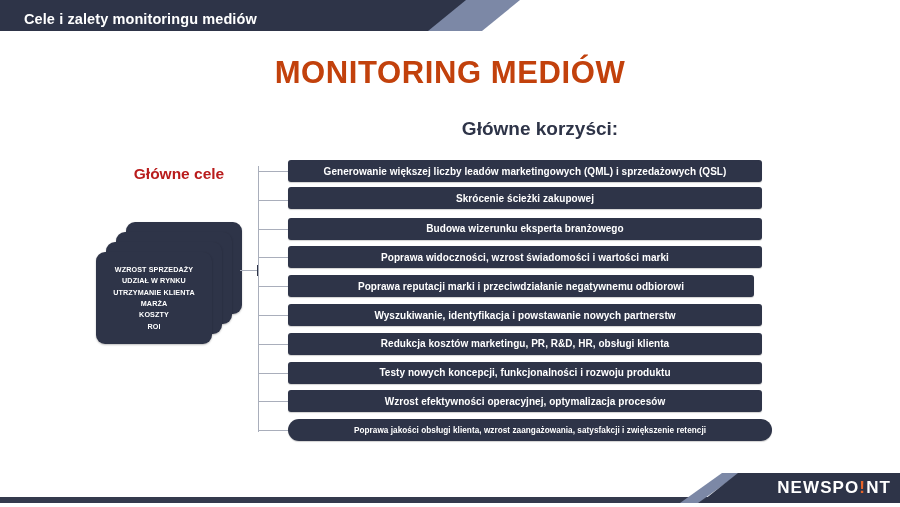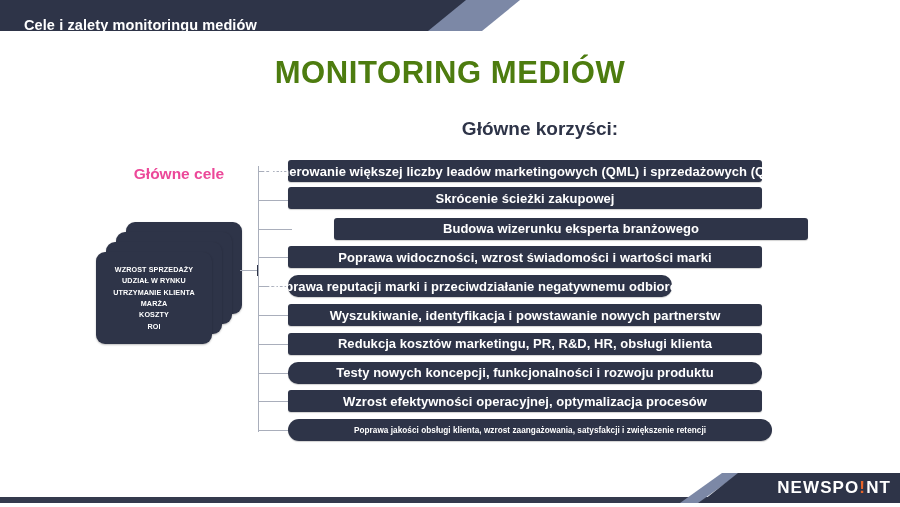--- a/index.html
+++ b/index.html
@@ -33,38 +33,38 @@
     left: 0;
     top: 0;
     width: 520px;
     height: 31px;
     background: #7c88a6;
     clip-path: polygon(466px 0, 520px 0, 482px 31px, 428px 31px);
   }
   .header-title {
     position: absolute;
     left: 24px;
-    top: 10px;
+    top: 4px;
     height: 31px;
     line-height: 31px;
     color: #ffffff;
     font-size: 14.5px;
     font-weight: bold;
     letter-spacing: 0.1px;
     white-space: nowrap;
   }
 
   
   .main-title {
     position: absolute;
     left: 0;
     top: 55px;
     width: 900px;
     text-align: center;
-    color: #4d7c0f;
+    color: #c2410c;
     font-size: 31px;
     font-weight: bold;
     letter-spacing: 0.6px;
   }
   .subtitle {
     position: absolute;
     left: 315px;
     top: 118px;
     width: 450px;
     text-align: center;
@@ -73,21 +73,21 @@
     font-weight: bold;
   }
 
   
   .goals-heading {
     position: absolute;
     left: 104px;
     top: 163px;
     width: 150px;
     text-align: center;
-    color: #ec4899;
+    color: #b91c1c;
     font-size: 15.5px;
     font-weight: bold;
     line-height: 21px;
   }
 
   
   .card-stack {
     position: absolute;
     left: 96px;
     top: 222px;
@@ -172,21 +172,21 @@
     width: 484px;
     height: 282px;
   }
   .bar {
     position: absolute;
     left: 0;
     height: 22px;
     background: #2e3448;
     border-radius: 3px;
     color: #ffffff;
-    font-size: 13px;
+    font-size: 10px;
     font-weight: bold;
     letter-spacing: 0.05px;
     display: flex;
     align-items: center;
     justify-content: center;
     text-align: center;
     box-shadow: 0 1px 1px rgba(0,0,0,0.18);
     white-space: nowrap;
     padding: 0 6px;
     box-sizing: border-box;
@@ -276,26 +276,26 @@
       <div class="conn-branch" style="top: 157px;"></div>
       <div class="conn-branch" style="top: 185.8px;"></div>
       <div class="conn-branch" style="top: 214.6px;"></div>
       <div class="conn-branch" style="top: 243.4px;"></div>
       <div class="conn-branch" style="top: 272.2px;"></div>
     </div>
 
   <div class="bars" id="bars">
       <div class="bar" style="top: 2px; width: 474px;">Generowanie większej liczby leadów marketingowych (QML) i sprzedażowych (QSL)</div>
       <div class="bar" style="top: 29px; width: 474px;">Skrócenie ścieżki zakupowej</div>
-      <div class="bar" style="top: 59.6px; width: 474px; margin-left: 46px;">Budowa wizerunku eksperta branżowego</div>
+      <div class="bar" style="top: 59.6px; width: 474px;">Budowa wizerunku eksperta branżowego</div>
       <div class="bar" style="top: 88.4px; width: 474px;">Poprawa widoczności, wzrost świadomości i wartości marki</div>
-      <div class="bar" style="top: 117.2px; width: 384px; border-radius: 10px;">Poprawa reputacji marki i przeciwdziałanie negatywnemu odbiorowi</div>
+      <div class="bar" style="top: 117.2px; width: 466px;">Poprawa reputacji marki i przeciwdziałanie negatywnemu odbiorowi</div>
       <div class="bar" style="top: 146px; width: 474px;">Wyszukiwanie, identyfikacja i powstawanie nowych partnerstw</div>
       <div class="bar" style="top: 174.8px; width: 474px;">Redukcja kosztów marketingu, PR, R&amp;D, HR, obsługi klienta</div>
-      <div class="bar" style="top: 203.6px; width: 474px; border-radius: 10px;">Testy nowych koncepcji, funkcjonalności i rozwoju produktu</div>
+      <div class="bar" style="top: 203.6px; width: 474px;">Testy nowych koncepcji, funkcjonalności i rozwoju produktu</div>
       <div class="bar" style="top: 232.4px; width: 474px;">Wzrost efektywności operacyjnej, optymalizacja procesów</div>
       <div class="bar" style="top: 261.2px; width: 484px; font-size: 8.2px; border-radius: 11px;">Poprawa jakości obsługi klienta, wzrost zaangażowania, satysfakcji i zwiększenie retencji</div>
     </div>
 
   <div class="footer-line"></div>
   <div class="footer-accent"></div>
   <div class="footer-block"></div>
   <div class="footer-logo"><span>NEWSPO</span><span class="bang">!</span><span>NT</span></div>
 
 </div>

